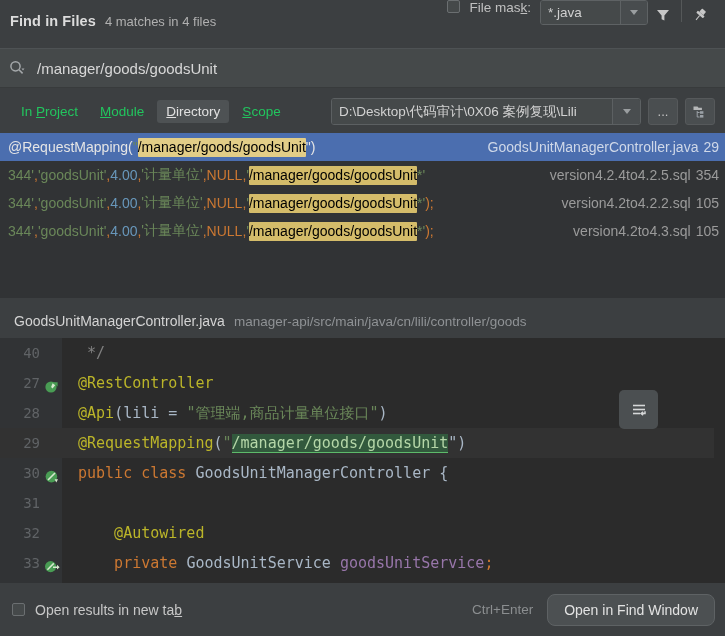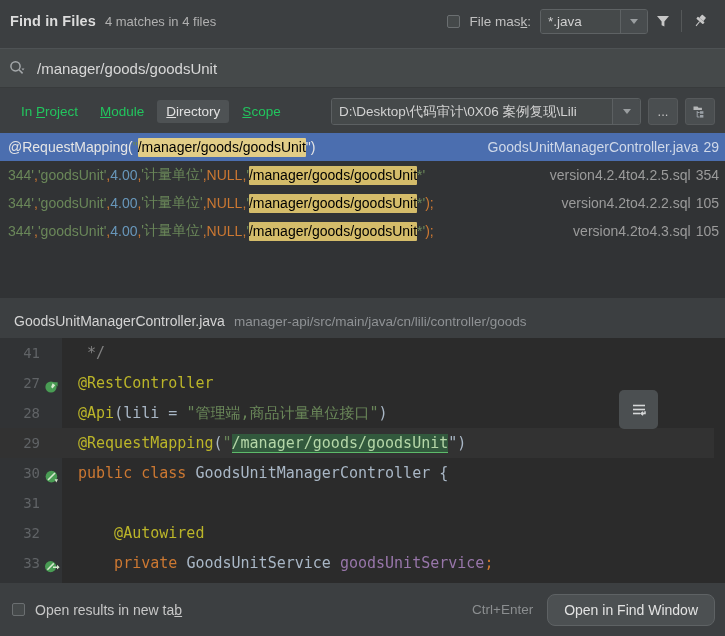--- a/index.html
+++ b/index.html
@@ -22,21 +22,21 @@
     position: absolute; left: 0; top: 0; width: 725px; height: 42px;
     background: #3c3f41;
     display: flex; align-items: center;
   }
   .title-block { display: flex; align-items: baseline; margin-left: 10px; }
   .title {
     font-size: 14.5px; font-weight: bold; color: #dcdcdc; letter-spacing: .1px;
   }
   .subtitle { font-size: 13px; color: #b0b0b0; margin-left: 9px; }
   .header-right {
-    margin-left: auto; display: flex; align-items: center; height: 100%;
+    margin-left: auto; display: flex; align-items: flex-start; height: 100%;
     padding-right: 10px;
   }
   .chk {
     width: 13px; height: 13px; border: 1px solid #6b6f71; border-radius: 2px;
     background: #45494a; display: inline-block; box-sizing: border-box;
   }
   .mask-label { color: #c0c0c0; font-size: 13.5px; margin-left: 9px; }
   .mask-label u { text-decoration: underline; }
   .mask-combo {
     display: flex; margin-left: 9px; height: 25px;
@@ -360,21 +360,21 @@
 
   <div class="divider-top"></div>
   <div class="file-header">
     <span class="file-name">GoodsUnitManagerController.java</span>
     <span class="file-path">manager-api/src/main/java/cn/lili/controller/goods</span>
   </div>
 
   <div class="code-area">
     <div class="gutter"></div>
     <div id="code-lines">
-        <div class="code-line"><span class="ln">41</span><span class="ctext"><span class="k-cmt"> */</span></span></div>
+        <div class="code-line"><span class="ln">40</span><span class="ctext"><span class="k-cmt"> */</span></span></div>
         <div class="code-line"><span class="ln">27</span><span class="gmark"><svg width="16" height="16" viewBox="0 0 16 16">
               <circle cx="7" cy="8" r="5.6" fill="#499c54"></circle>
               <path d="M9 3.2 l4.6 0 l0 4.4 z" fill="#499c54"></path>
               <path d="M8.6 4.2 l2.6 2.1 l-2.7 3.2 l-1.4-1.4" fill="#d8e8d0"></path>
             </svg></span><span class="ctext"><span class="k-ann">@RestController</span></span></div>
         <div class="code-line"><span class="ln">28</span><span class="ctext"><span class="k-ann">@Api</span><span class="k-punct">(</span><span class="k-type">lili</span><span class="k-punct"> = </span><span class="k-str">"管理端,商品计量单位接口"</span><span class="k-punct">)</span></span></div>
         <div class="code-line cur"><span class="ln">29</span><span class="ctext"><span class="k-ann">@RequestMapping</span><span class="k-punct">(</span><span class="k-str">"</span><span class="match-hl">/manager/goods/goodsUnit</span><span class="k-punct">")</span></span></div>
         <div class="code-line"><span class="ln">30</span><span class="gmark"><svg width="16" height="16" viewBox="0 0 16 16">
               <circle cx="7.4" cy="7.6" r="5.8" fill="#499c54"></circle>
               <line x1="4" y1="11" x2="11" y2="4" stroke="#d8e8d0" stroke-width="1.6"></line>

